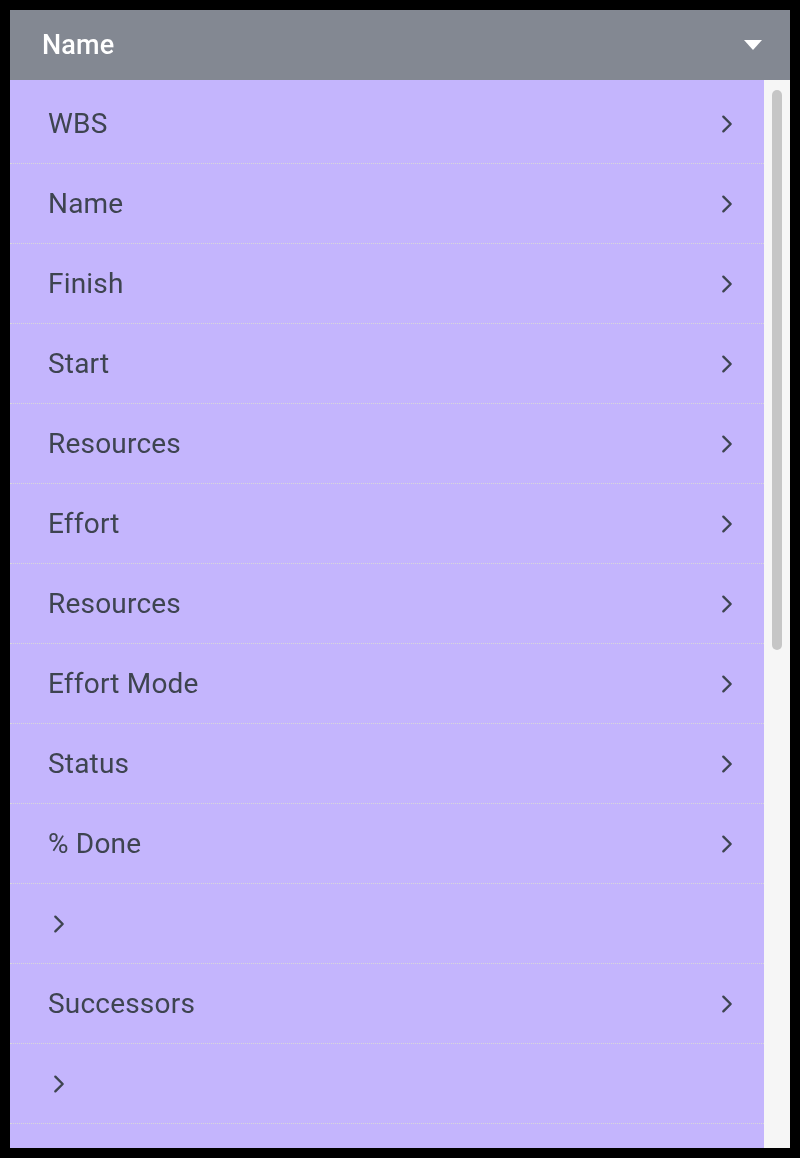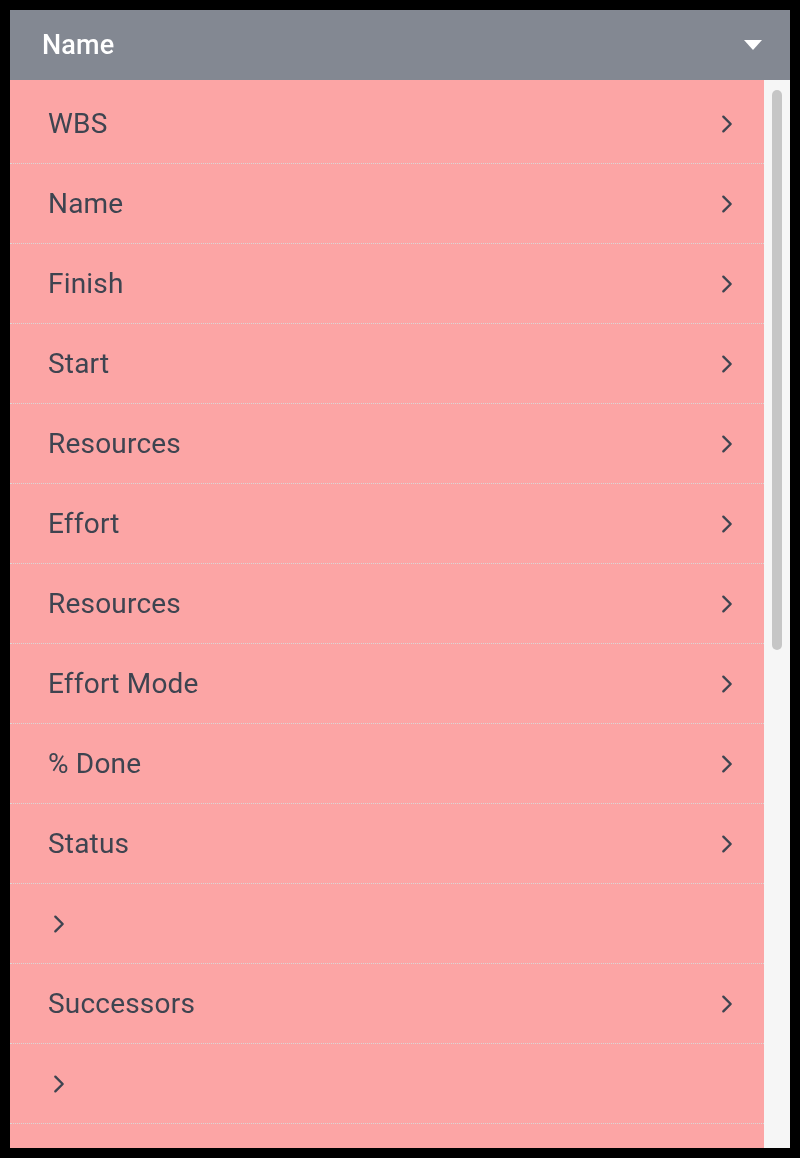--- a/index.html
+++ b/index.html
@@ -13,21 +13,21 @@
       background: #000;
       font-family: -apple-system, BlinkMacSystemFont, "Segoe UI", Roboto, Helvetica, Arial, sans-serif;
       overflow: hidden;
     }
     .frame {
       position: absolute;
       top: 10px;
       left: 10px;
       right: 10px;
       bottom: 10px;
-      background: #fca5a5;
+      background: #c4b5fd;
       display: flex;
       flex-direction: column;
       overflow: hidden;
     }
     .header {
       height: 70px;
       background: #838892;
       display: flex;
       align-items: center;
       justify-content: space-between;
@@ -177,30 +177,30 @@
       <div class="list-item">
         <span class="list-item-label">Effort Mode</span>
         <span class="chevron">
           <svg width="22" height="22" viewBox="0 0 24 24" fill="none">
               <path d="M8 4l8 8-8 8" stroke="#3e4450" stroke-width="2.6" stroke-linecap="round" stroke-linejoin="round"></path>
             </svg>
         </span>
       </div>
 
       <div class="list-item">
+        <span class="list-item-label">Status</span>
+        <span class="chevron">
+          <svg width="22" height="22" viewBox="0 0 24 24" fill="none">
+              <path d="M8 4l8 8-8 8" stroke="#3e4450" stroke-width="2.6" stroke-linecap="round" stroke-linejoin="round"></path>
+            </svg>
+        </span>
+      </div>
+
+      <div class="list-item">
         <span class="list-item-label">% Done</span>
-        <span class="chevron">
-          <svg width="22" height="22" viewBox="0 0 24 24" fill="none">
-              <path d="M8 4l8 8-8 8" stroke="#3e4450" stroke-width="2.6" stroke-linecap="round" stroke-linejoin="round"></path>
-            </svg>
-        </span>
-      </div>
-
-      <div class="list-item">
-        <span class="list-item-label">Status</span>
         <span class="chevron">
           <svg width="22" height="22" viewBox="0 0 24 24" fill="none">
               <path d="M8 4l8 8-8 8" stroke="#3e4450" stroke-width="2.6" stroke-linecap="round" stroke-linejoin="round"></path>
             </svg>
         </span>
       </div>
 
       <div class="list-item">
         <span class="chevron">
           <svg width="22" height="22" viewBox="0 0 24 24" fill="none">

